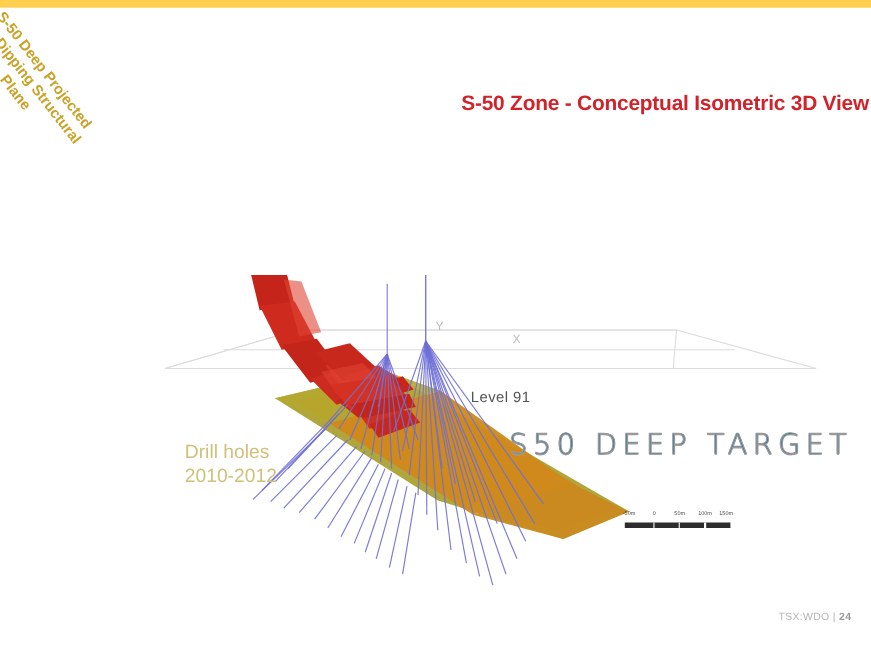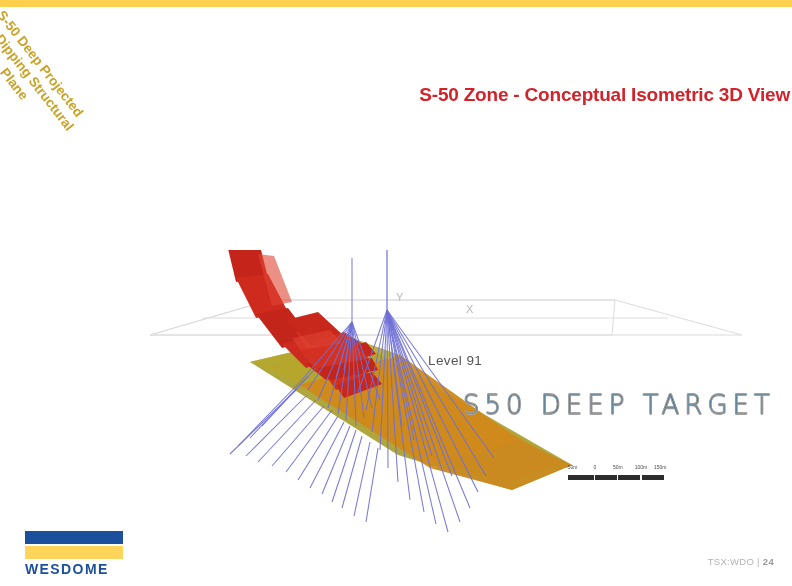--- a/index.html
+++ b/index.html
@@ -303,43 +303,42 @@
         <path d="M370,192 L354,266"></path>
         <path d="M378,198 L366,272"></path>
       </g>
     </svg>
   </div>
 
   <div class="view-label" id="label-axis-y">Y</div>
   <div class="view-label" id="label-axis-x">X</div>
   <div class="view-label" id="label-level91">Level 91</div>
 
+  <div class="view-label" id="label-drillholes">
+    <div>Drill holes</div>
+    <div>2010-2012</div>
+  </div>
 
   <div class="view-label" id="label-s50deep">S50 DEEP TARGET</div>
 
   <div id="label-plane-rot">S-50 Deep Projected NE Dipping Structural Plane</div>
 
   <div id="scalebar">
     <div class="ticks">
       <span style="left:4%">-50m</span>
       <span style="left:28%">0</span>
       <span style="left:52%">50m</span>
       <span style="left:76%">100m</span>
       <span style="left:96%">150m</span>
     </div>
     <div class="bar">
       <i style="left:27%"></i>
         <i style="left:51%"></i>
         <i style="left:75%"></i>
     </div>
   </div>
 
-  <div id="logo">
-    <div class="bar-blue"></div>
-    <div class="bar-yellow"></div>
-    <div class="logo-text">WESDOME</div>
-  </div>
 
   <div id="footer-ticker">
     <span>TSX:WDO | </span><b>24</b>
   </div>
 
 </div>
 
 </body></html>

